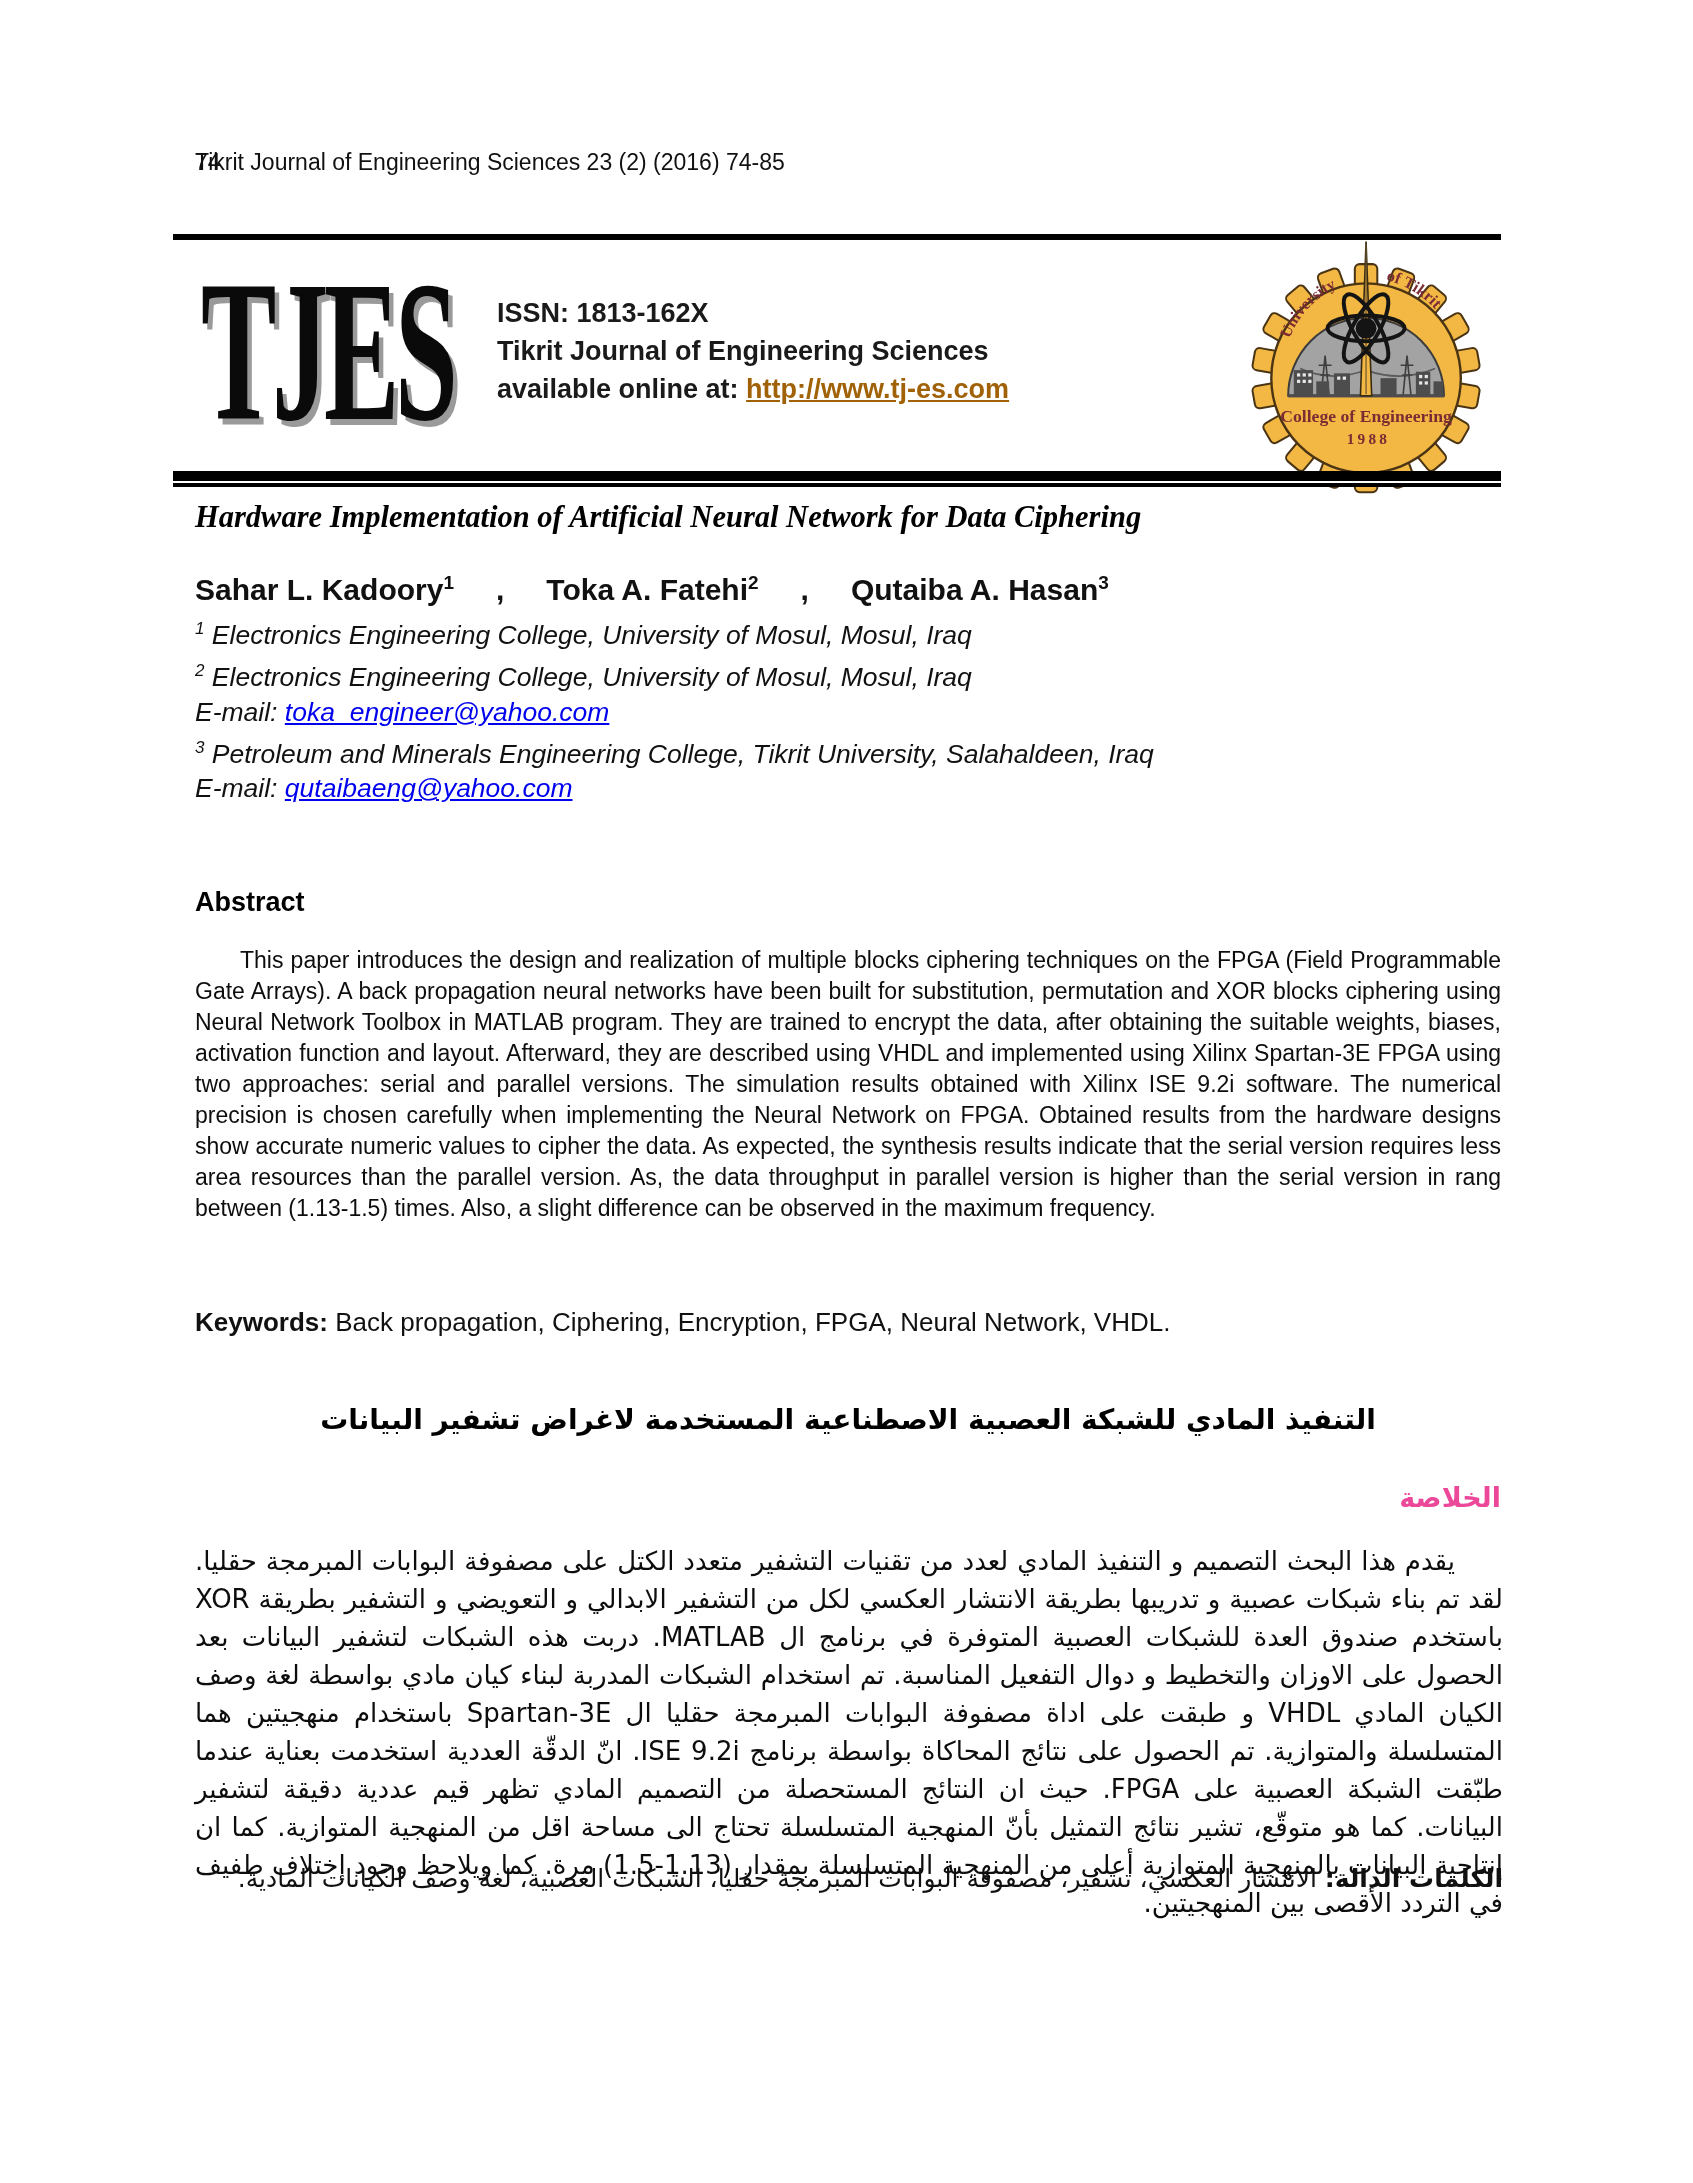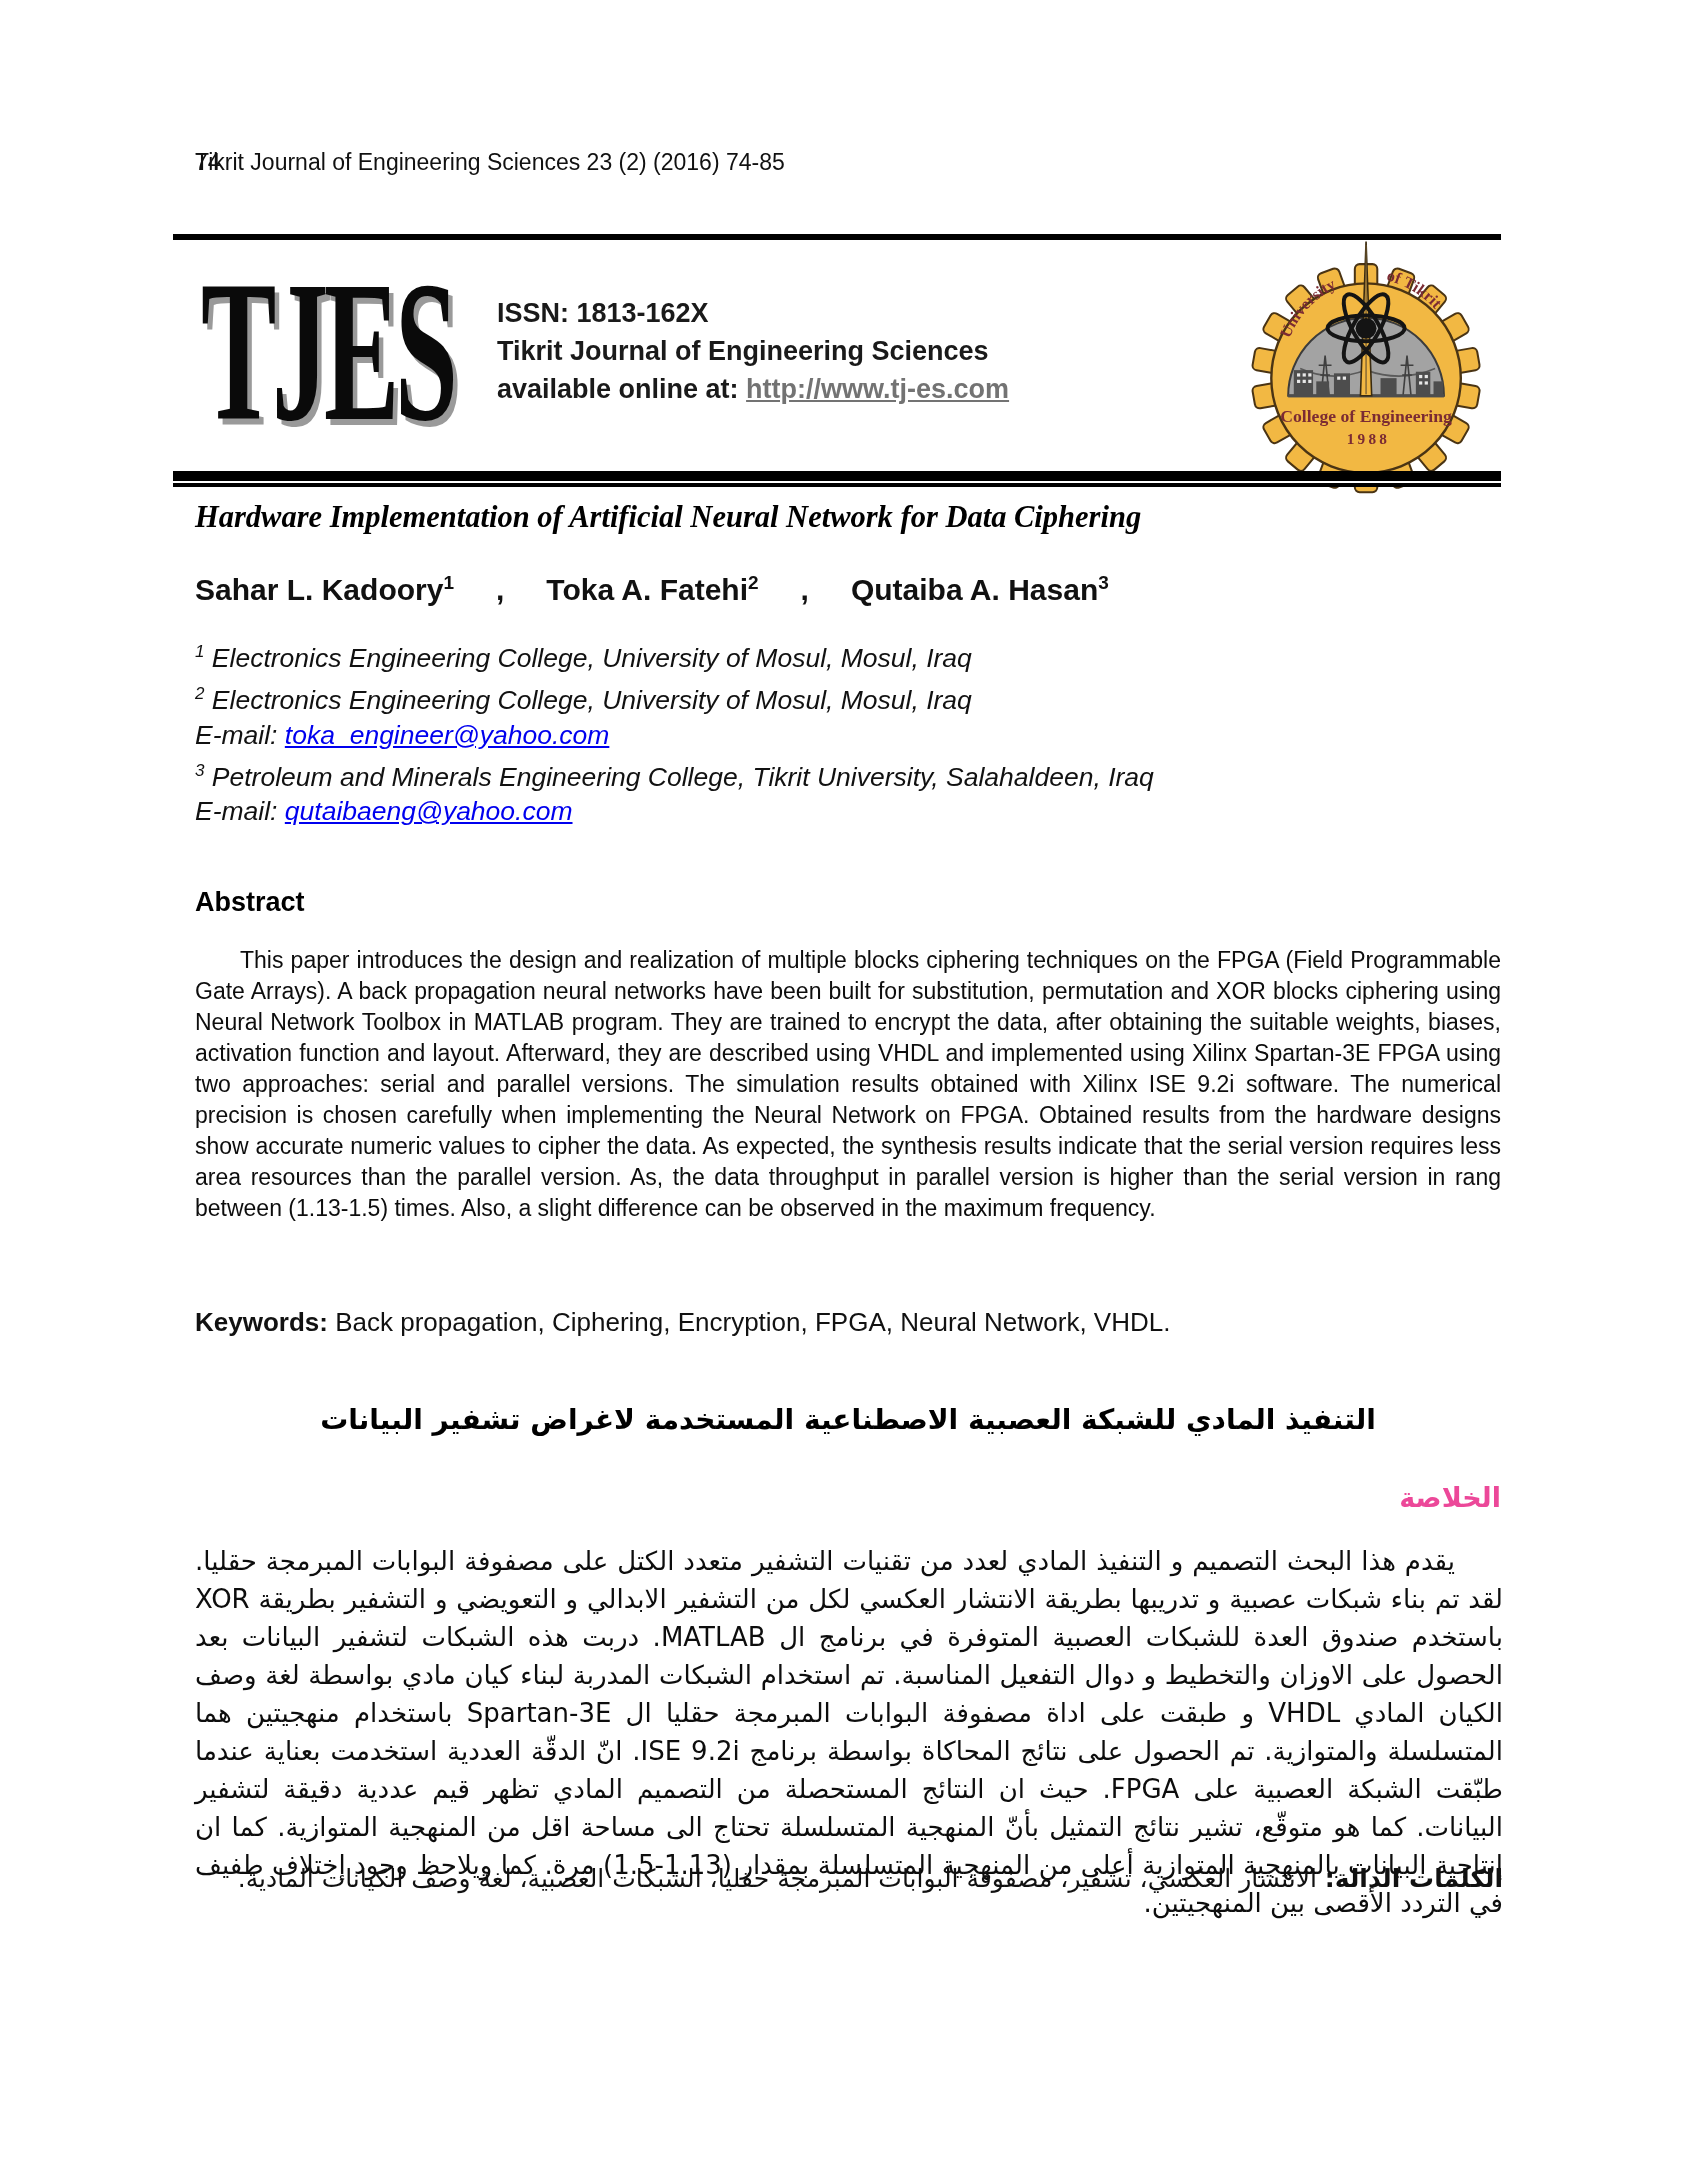--- a/index.html
+++ b/index.html
@@ -26,31 +26,31 @@
   .tjes{
     top:265px;left:201px;width:273px;height:185px;
     font-family:"Liberation Serif","DejaVu Serif",serif;
     font-weight:bold;font-size:202px;line-height:173px;
     letter-spacing:-8px;color:#0a0a0a;
     transform:scaleX(0.56);transform-origin:left top;
     text-shadow:8px 5.6px 0 #9a9a9a;
     white-space:nowrap;
   }
   .issn-block{top:294px;left:497px;width:723px;line-height:38px;font-weight:bold;font-size:27px;color:#1a1a1a;}
-  .issn-block .url-line a{color:#737373;text-decoration:underline;}
+  .issn-block .url-line a{color:#a16207;text-decoration:underline;}
 
   .emblem{top:235px;left:1244px;}
 
   
   .paper-title{top:500px;left:195px;width:1306px;font-size:30.5px;font-weight:bold;font-style:italic;color:#000;font-family:Liberation Serif, serif;}
   .authors{top:572px;left:195px;width:1306px;font-size:30px;font-weight:bold;white-space:nowrap;}
   .authors sup{font-size:19px;}
   .author-sep{display:inline-block;margin:0 42px;}
 
-  .affil-block{top:634px;left:195px;width:1306px;font-size:26.5px;font-style:italic;line-height:35px;}
+  .affil-block{top:611px;left:195px;width:1306px;font-size:26.5px;font-style:italic;line-height:35px;}
   .affil-block sup{font-size:17px;}
   .email-link{color:#0000ee;text-decoration:underline;}
 
   
   .abstract-head{top:887px;left:195px;font-size:27px;font-weight:bold;color:#000;}
   .abstract-body{
     top:922px;left:195px;width:1306px;
     font-size:23px;line-height:31px;text-align:justify;text-indent:45px;color:#0d0d0d;
   }
   .keywords-line{top:1307px;left:195px;width:1306px;font-size:26px;}

